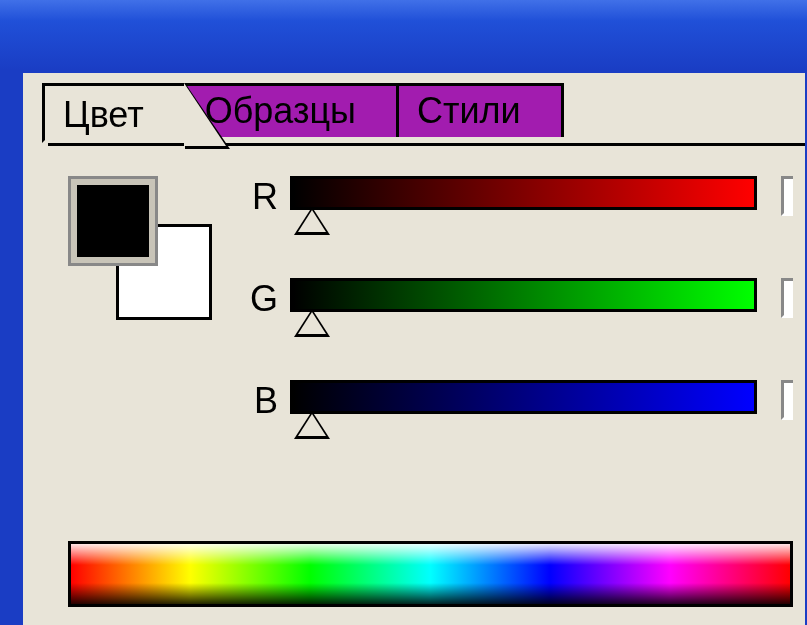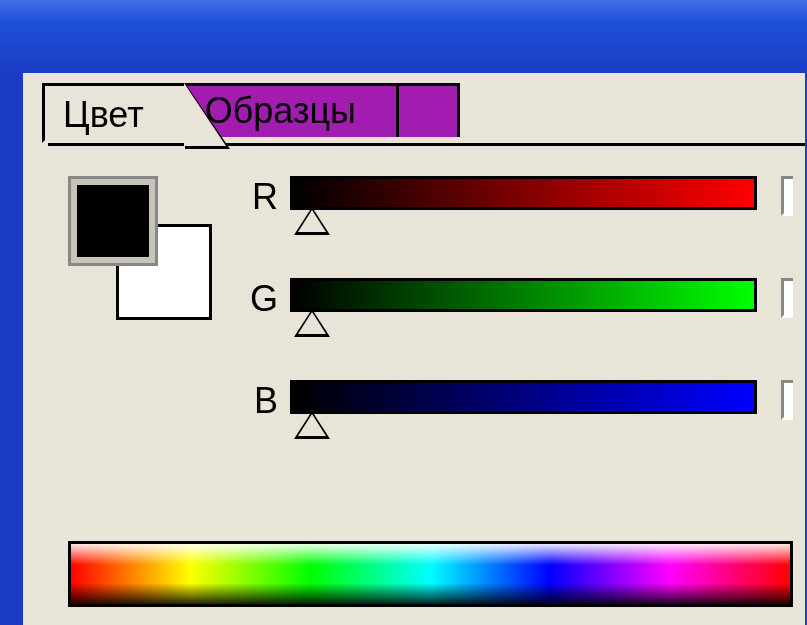--- a/index.html
+++ b/index.html
@@ -227,20 +227,21 @@
       <span>Цвет</span>
       <div class="tab-slant-border"></div>
       <div class="tab-slant"></div>
     </div>
     <div class="tab">
       <span>Образцы</span>
       <div class="tab-slant-border"></div>
       <div class="tab-slant"></div>
     </div>
     <div class="tab">
+      <span>Стили</span>
       <div class="tab-slant-border"></div>
       <div class="tab-slant"></div>
     </div>
   </div>
 
   <div class="panel">
 
     <div class="swatch-group">
       <div class="swatch-bg-outline"></div>
       <div class="swatch-fg-outline">

